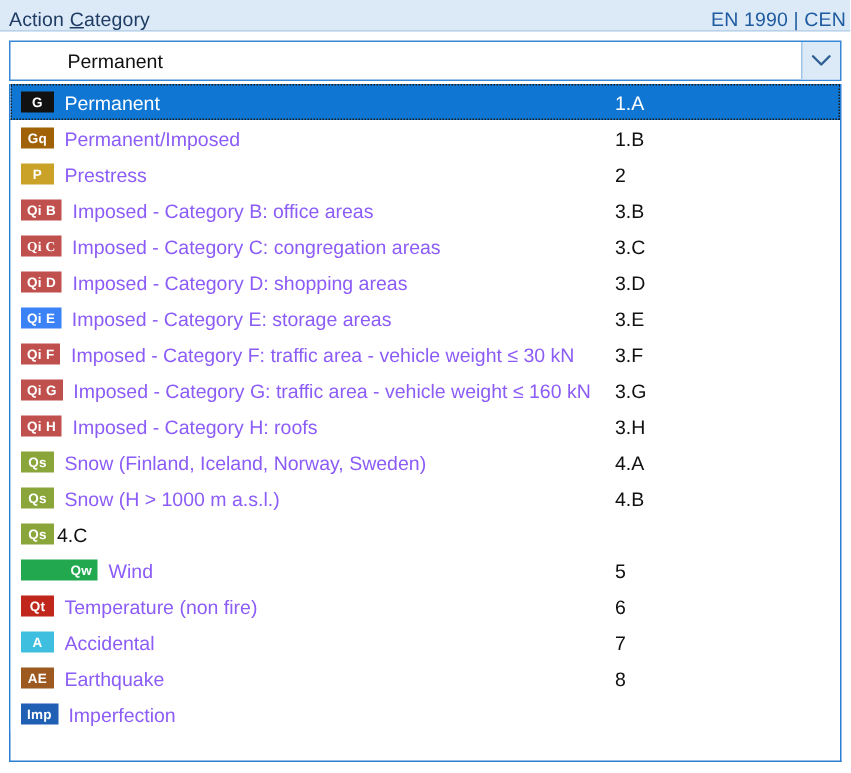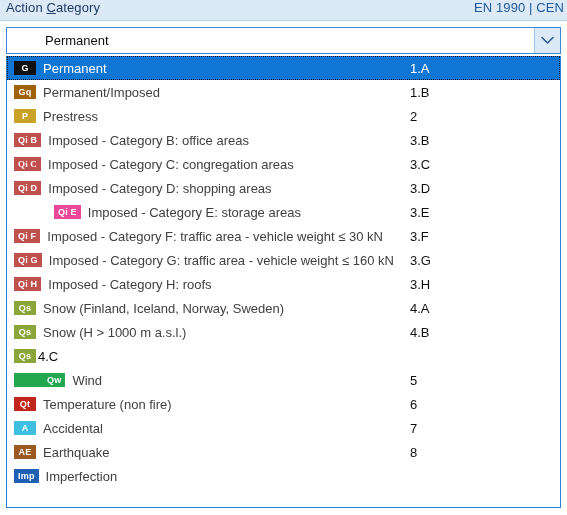--- a/index.html
+++ b/index.html
@@ -24,21 +24,21 @@
   
   .header {
     position: absolute;
     left: 0;
     top: 0;
     width: 567px;
     height: 21px;
     background: #dce9f7;
     border-bottom: 1px solid #b9d2ea;
     display: flex;
-    align-items: flex-start;
+    align-items: flex-end;
     box-sizing: border-box;
     padding: 0 2px 0 6px;
   }
   .header-title {
     font-size: 13px;
     color: #1e3c64;
     white-space: nowrap;
     letter-spacing: 0.1px;
   }
   .header-title .accel {
@@ -129,21 +129,21 @@
     font-size: 9px;
     font-weight: bold;
     color: #ffffff;
     text-align: center;
     white-space: nowrap;
     letter-spacing: 0.2px;
   }
   .opt-text {
     flex: 1 1 auto;
     font-size: 13px;
-    color: #404040;
+    color: #8b5cf6;
     margin-left: 7px;
     white-space: nowrap;
     overflow: hidden;
   }
   .opt.selected .opt-text { color: #ffffff; }
   .opt-code {
     flex: 0 0 auto;
     width: 150px;
     font-size: 13px;
     color: #101010;
@@ -212,21 +212,21 @@
         <span class="opt-badge" style="background: rgb(192, 80, 77); font-family: Liberation Serif, serif;">Qi C</span>
         <span class="opt-text">Imposed - Category C: congregation areas</span>
         <span class="opt-code">3.C</span>
       </div>
       <div class="opt">
         <span class="opt-badge" style="background: rgb(192, 80, 77);">Qi D</span>
         <span class="opt-text">Imposed - Category D: shopping areas</span>
         <span class="opt-code">3.D</span>
       </div>
       <div class="opt">
-        <span class="opt-badge" style="background: #ec4899; margin-left: 40px;">Qi E</span>
+        <span class="opt-badge" style="background: #3b82f6;">Qi E</span>
         <span class="opt-text">Imposed - Category E: storage areas</span>
         <span class="opt-code">3.E</span>
       </div>
       <div class="opt">
         <span class="opt-badge" style="background: rgb(192, 80, 77);">Qi F</span>
         <span class="opt-text">Imposed - Category F: traffic area - vehicle weight ≤ 30 kN</span>
         <span class="opt-code">3.F</span>
       </div>
       <div class="opt">
         <span class="opt-badge" style="background: rgb(192, 80, 77);">Qi G</span>

